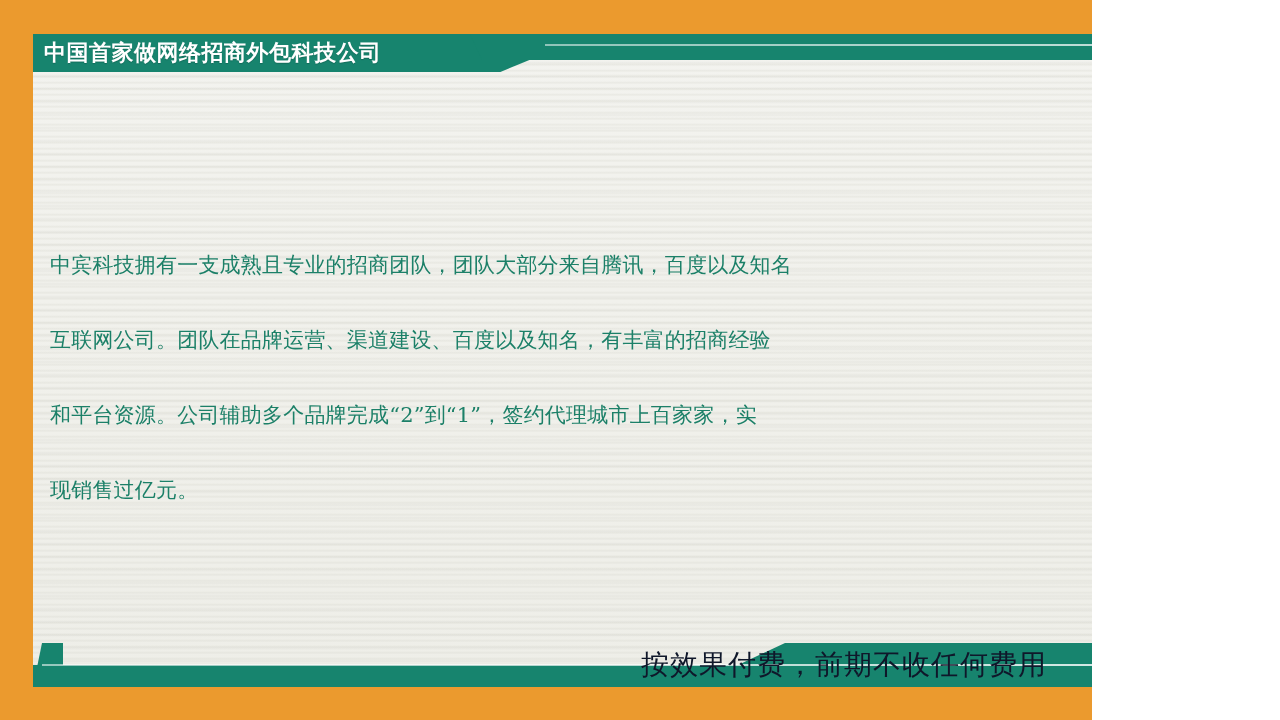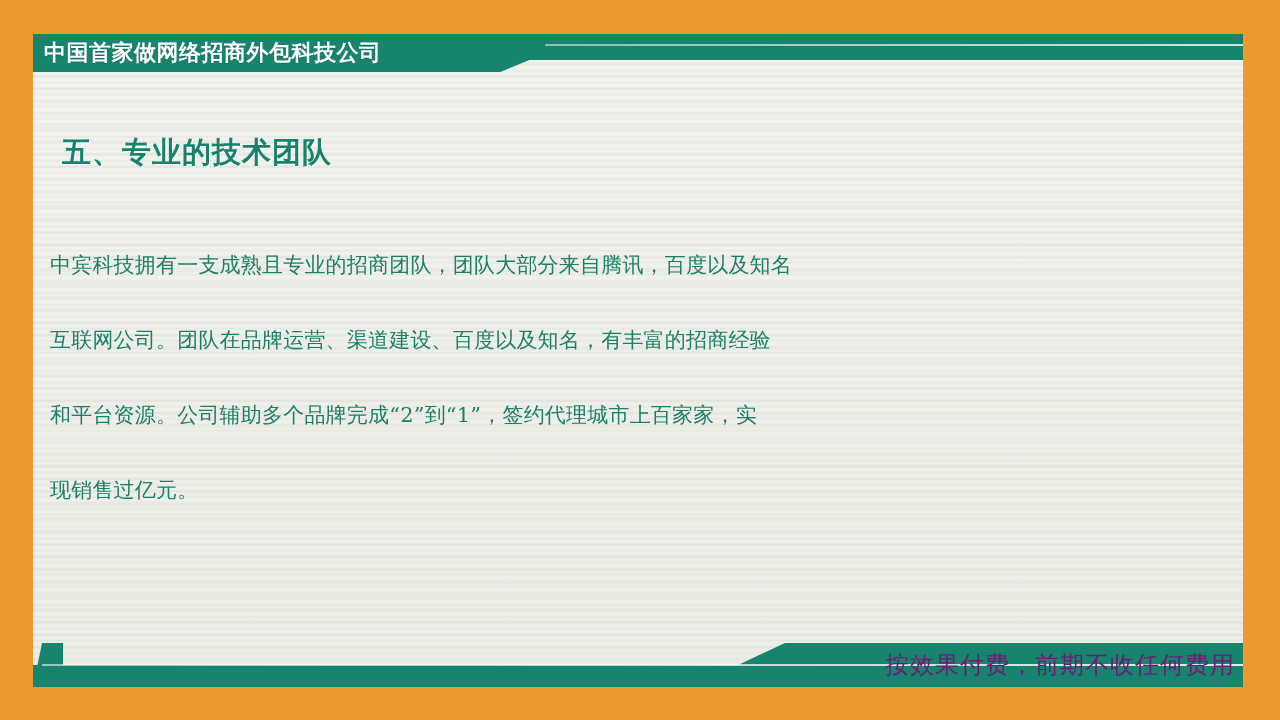--- a/index.html
+++ b/index.html
@@ -2,21 +2,21 @@
 <html><head>
 <meta charset="utf-8">
 <style>
   html, body {
     margin: 0;
     padding: 0;
     background: #ffffff;
   }
   #slide {
     position: relative;
-    width: 1280px;
+    width: 1092px;
     height: 720px;
     overflow: hidden;
     background: #eb9a2e;
     font-family: "Liberation Sans", sans-serif;
   }
 
   
   #canvas {
     position: absolute;
     left: 33px;
@@ -135,39 +135,38 @@
     background: #17846e;
     clip-path: polygon(9px 0, 30px 0, 30px 44px, 0 44px);
   }
   .footer-text {
     position: absolute;
     right: 45px;
     top: 643px;
     height: 44px;
     display: flex;
     align-items: center;
-    color: #701a75;
-    font-size: 24px;
+    color: #0f172a;
+    font-size: 28px;
     letter-spacing: 1px;
     white-space: nowrap;
   }
 </style>
 </head>
 <body>
 
 <div id="slide">
 
   <div id="canvas"></div>
 
   <div class="header-left"></div>
   <div class="header-right"></div>
   <div class="header-hairline"></div>
   <div class="header-title">中国首家做网络招商外包科技公司</div>
 
-  <div class="section-title">五、专业的技术团队</div>
 
   <div class="body-copy">
     <p>中宾科技拥有一支成熟且专业的招商团队，团队大部分来自腾讯，百度以及知名</p>
     <p>互联网公司。团队在品牌运营、渠道建设、百度以及知名，有丰富的招商经验</p>
     <p>和平台资源。公司辅助多个品牌完成“2”到“1”，签约代理城市上百家家，实</p>
     <p>现销售过亿元。</p>
   </div>
 
   <div class="footer-main"></div>
   <div class="footer-left-notch"></div>

